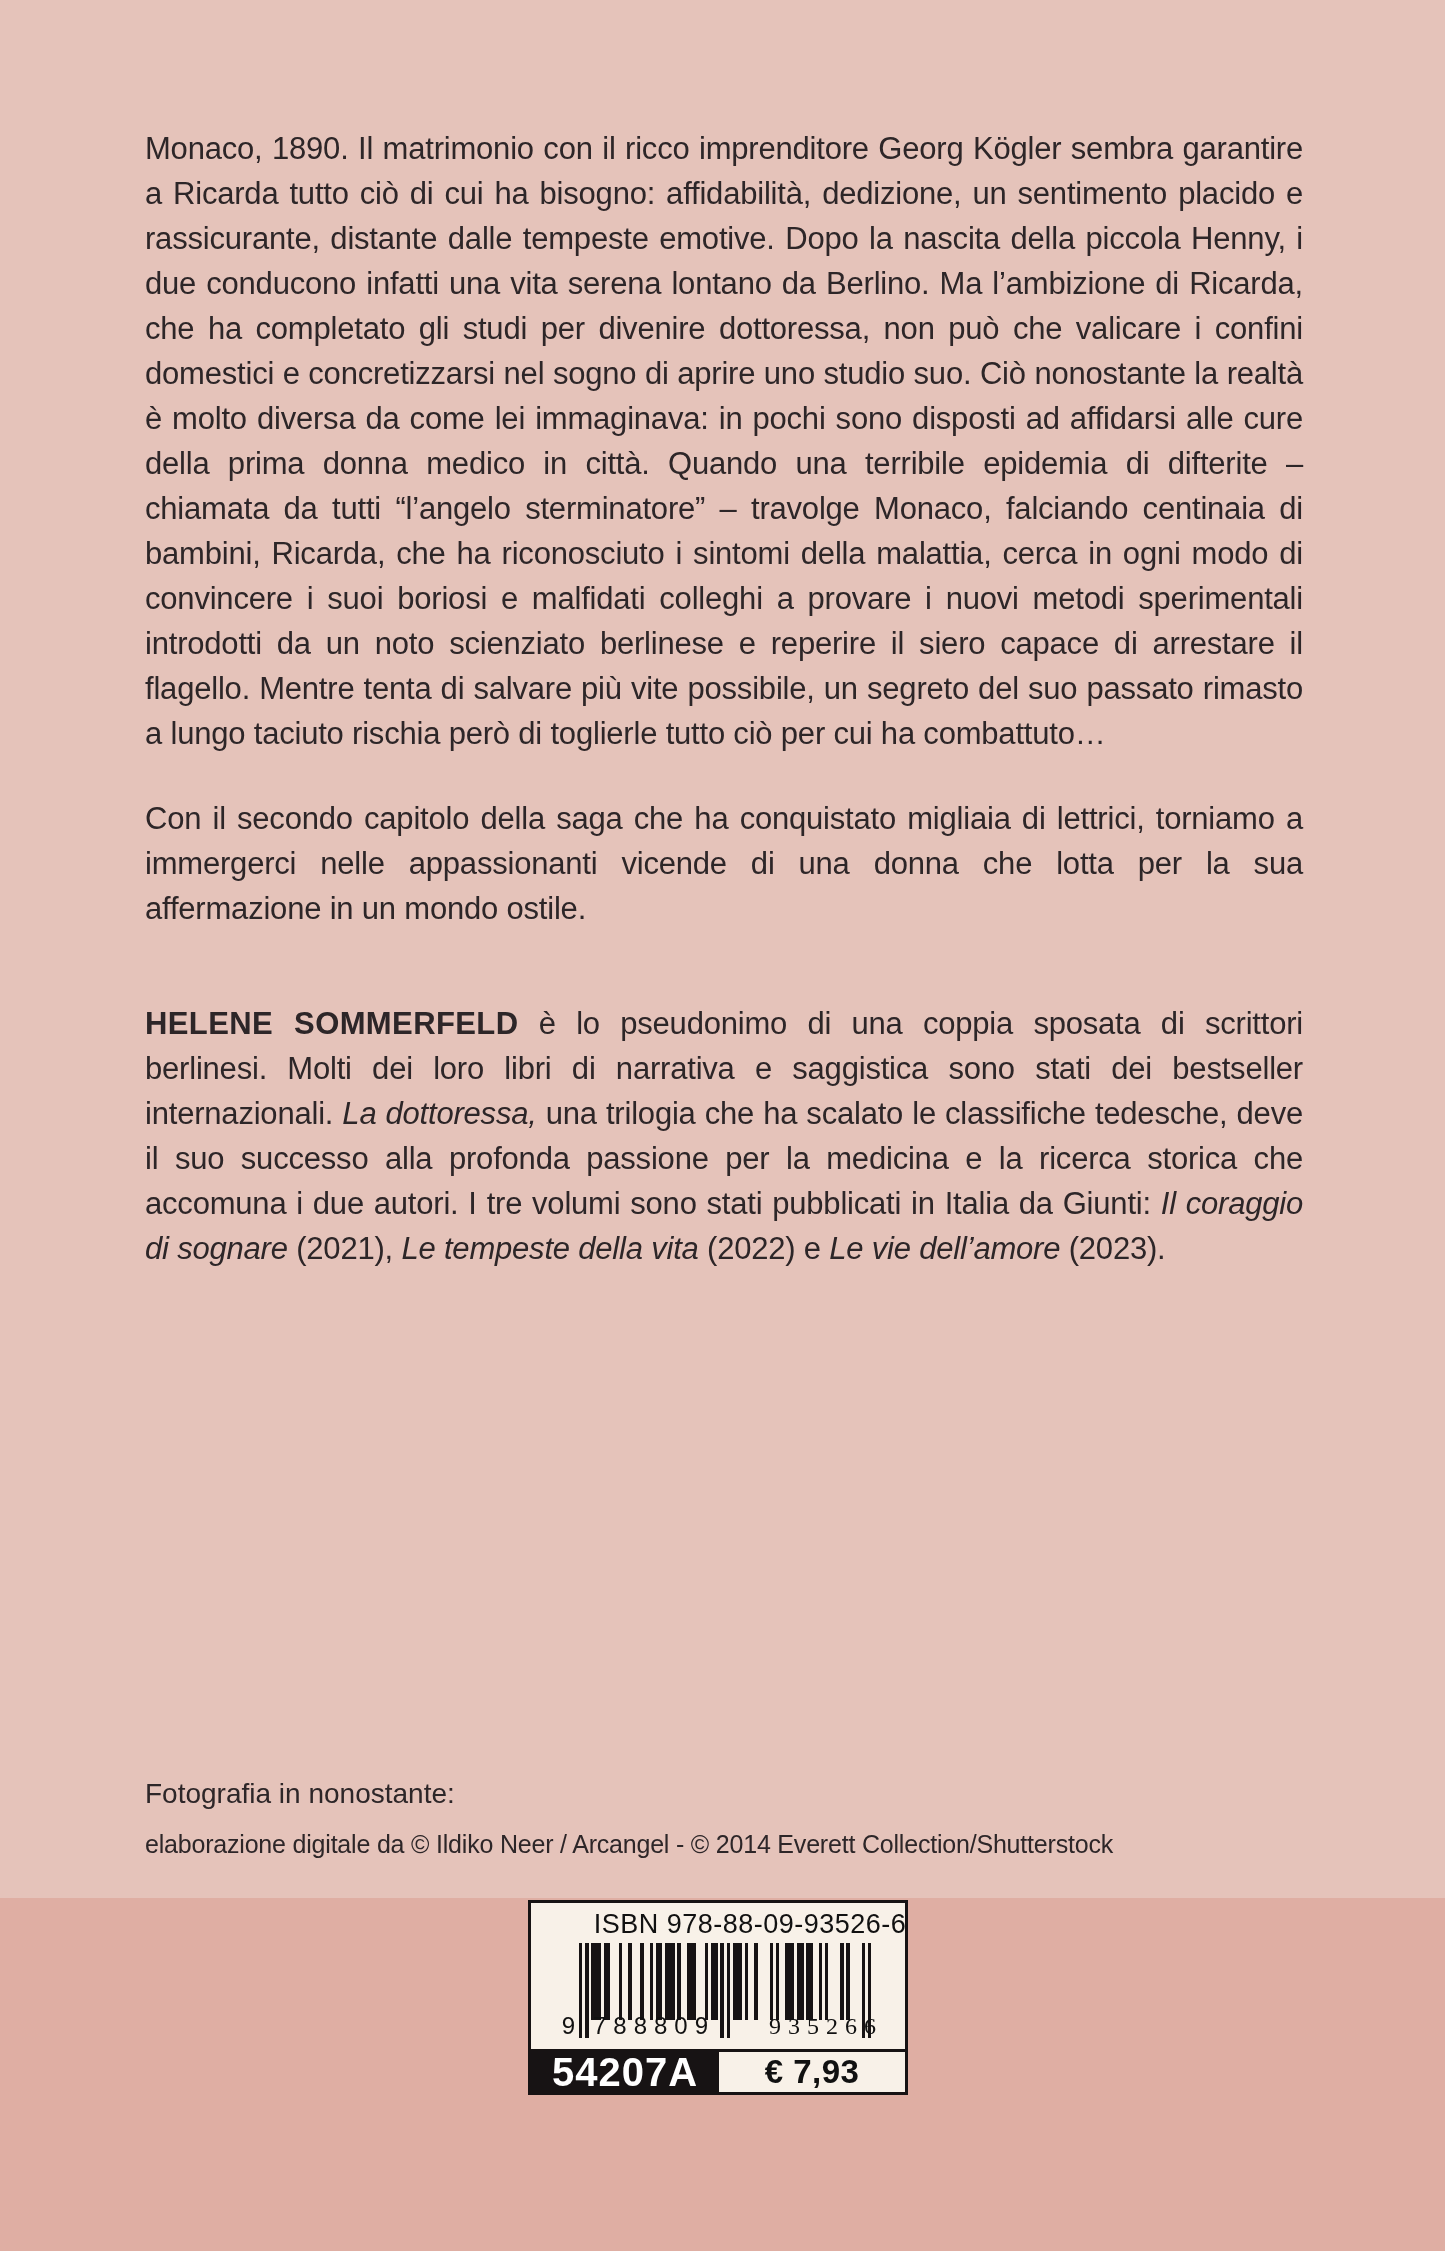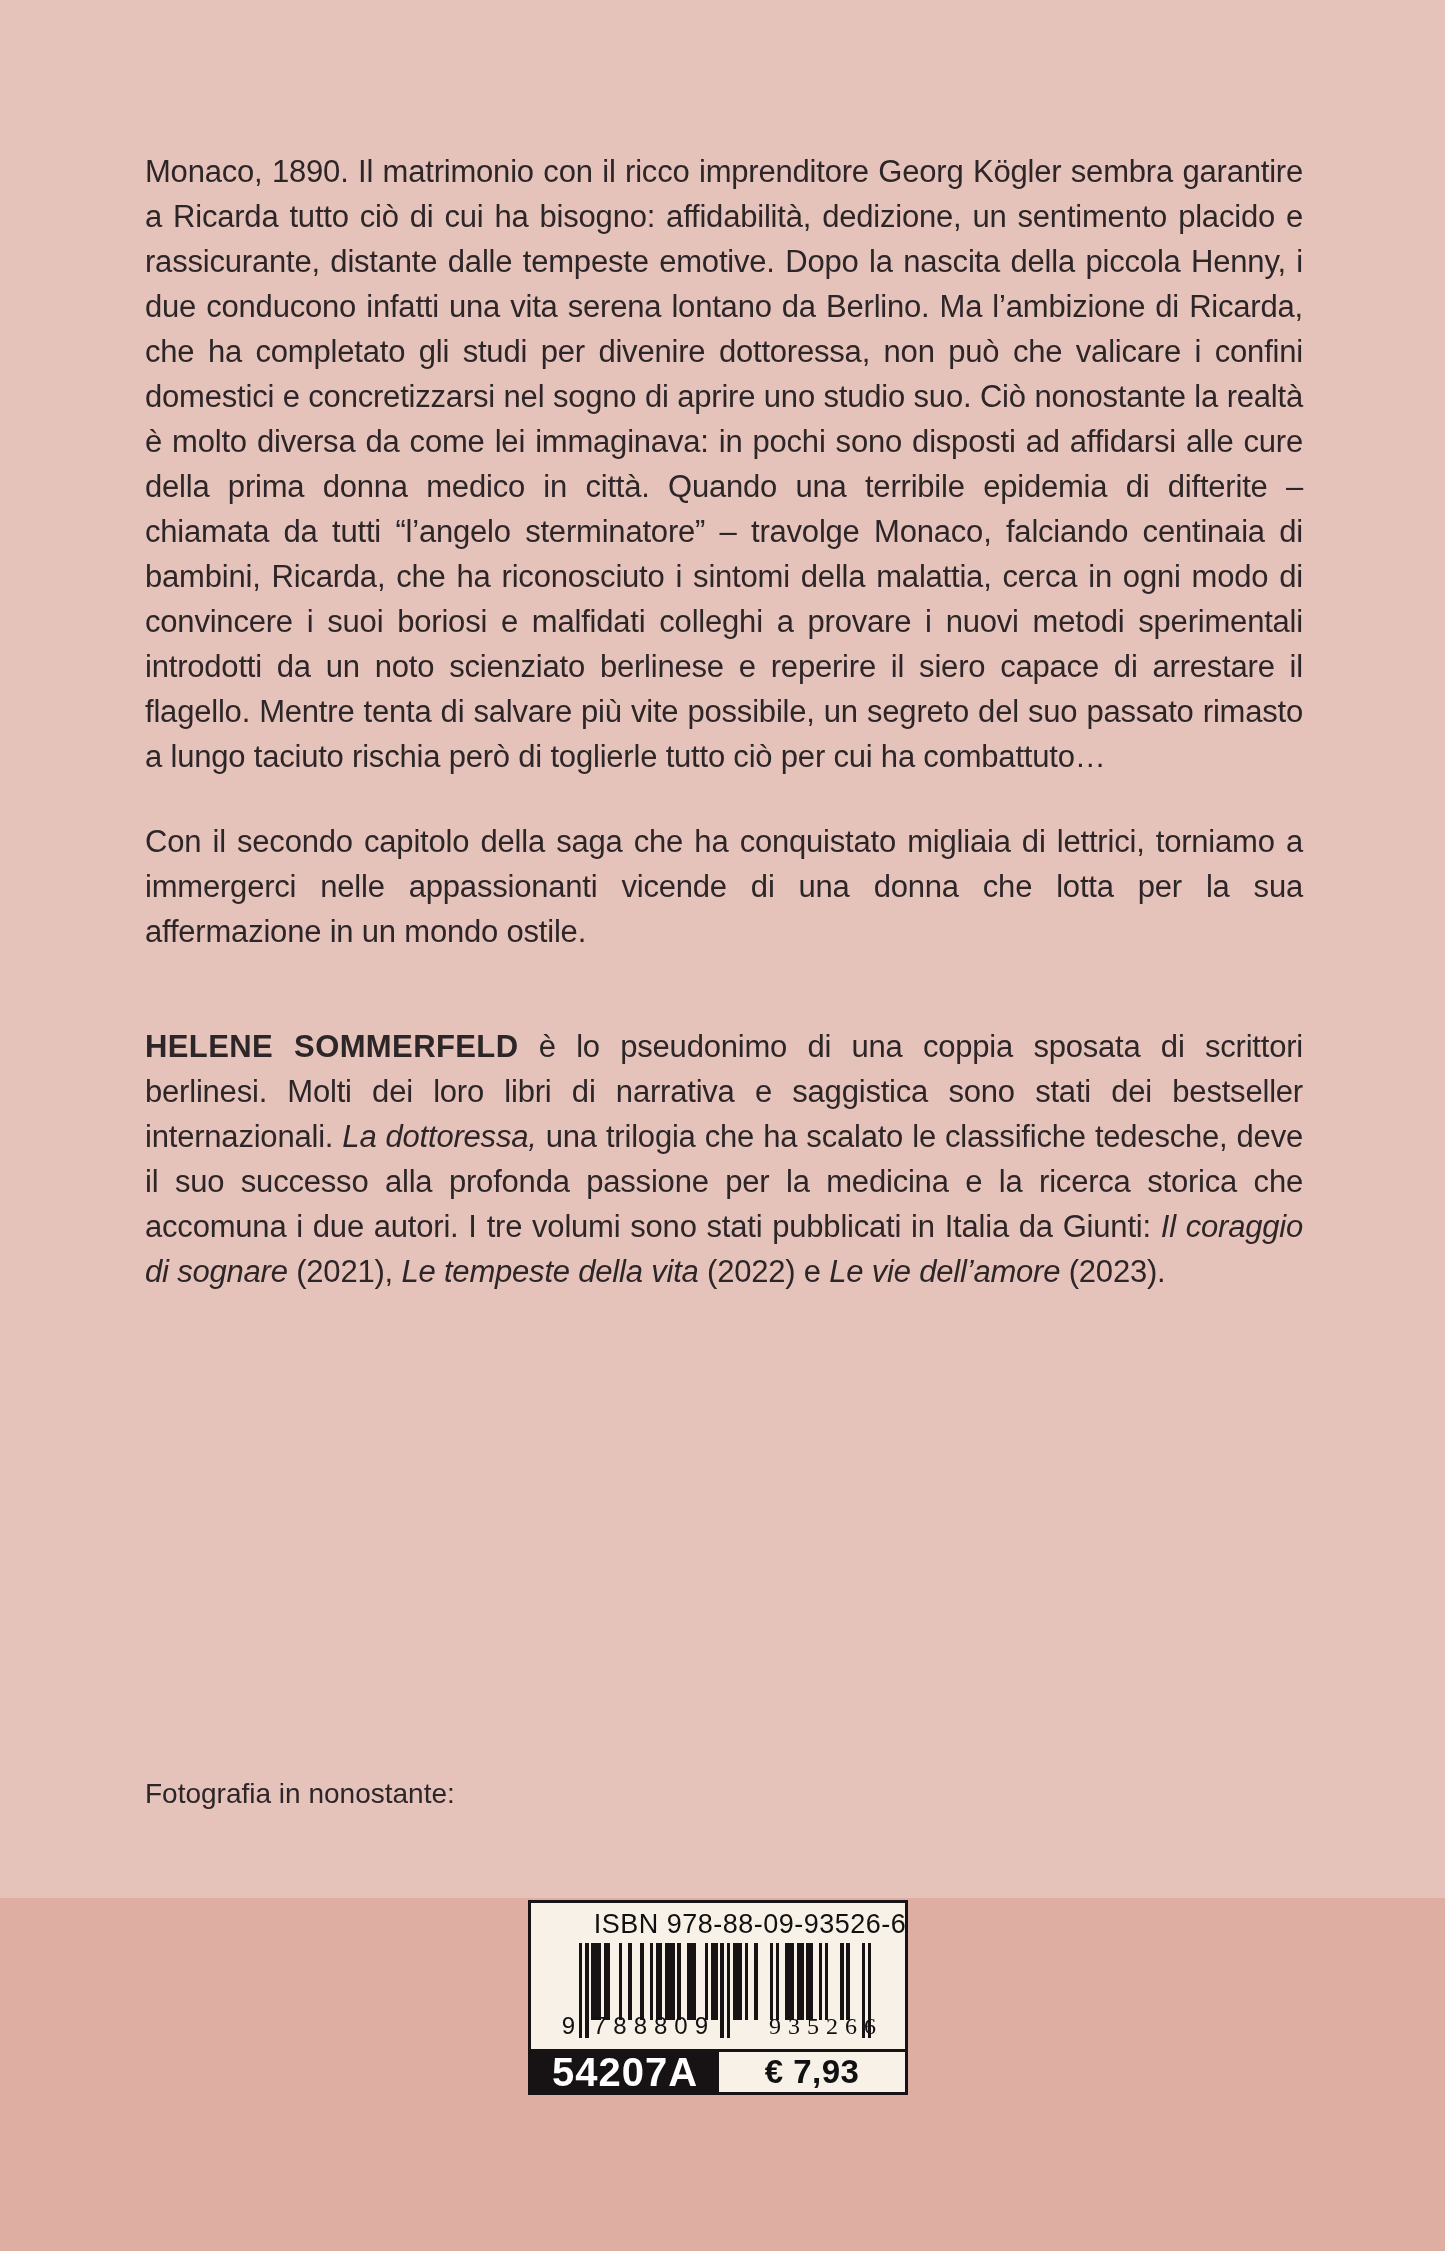--- a/index.html
+++ b/index.html
@@ -13,21 +13,21 @@
   .page{
     position:relative;width:1445px;height:2251px;overflow:hidden;
     background:var(--bg-top);
     font-family:"Liberation Sans",sans-serif;color:var(--ink);
   }
   .bottom-strip{
     position:absolute;left:0;top:1898px;width:1445px;height:353px;
     background:var(--bg-bottom);
   }
   .copy{
-    position:absolute;left:145px;top:149px;width:1158px;
+    position:absolute;left:145px;top:126px;width:1158px;
     font-size:31px;line-height:45px;text-align:justify;
     letter-spacing:-0.2px;hyphens:auto;-webkit-hyphens:auto;
   }
   .copy p{margin:0;}
   .copy p.synopsis-2{margin-top:40px;}
   .copy p.bio{margin-top:70px;}
   .seg-caps{font-weight:700;letter-spacing:0.4px;}
   .seg-italic{font-style:italic;}
   .credits{
     position:absolute;left:145px;top:1775px;width:1250px;
@@ -75,20 +75,21 @@
   <div class="bottom-strip"></div>
 
   <div class="copy">
     <p class="synopsis-1">Monaco, 1890. Il matrimonio con il ricco imprenditore Georg Kögler sembra garantire a Ricarda tutto ciò di cui ha bisogno: affidabilità, dedizione, un sentimento placido e rassicurante, distante dalle tempeste emotive. Dopo la nascita della piccola Henny, i due conducono infatti una vita serena lontano da Berlino. Ma l’ambizione di Ricarda, che ha completato gli studi per divenire dottoressa, non può che valicare i confini domestici e concretizzarsi nel sogno di aprire uno studio suo. Ciò nonostante la realtà è molto diversa da come lei immaginava: in pochi sono disposti ad affidarsi alle cure della prima donna medico in città. Quando una terribile epidemia di difterite – chiamata da tutti “l’angelo sterminatore” – travolge Monaco, falciando centinaia di bambini, Ricarda, che ha riconosciuto i sintomi della malattia, cerca in ogni modo di convincere i suoi boriosi e malfidati colleghi a provare i nuovi metodi sperimentali introdotti da un noto scienziato berlinese e reperire il siero capace di arrestare il flagello. Mentre tenta di salvare più vite possibile, un segreto del suo passato rimasto a lungo taciuto rischia però di toglierle tutto ciò per cui ha combattuto…</p>
     <p class="synopsis-2">Con il secondo capitolo della saga che ha conquistato migliaia di lettrici, torniamo a immergerci nelle appassionanti vicende di una donna che lotta per la sua affermazione in un mondo ostile.</p>
     <p class="bio"><span class="seg-caps">HELENE SOMMERFELD</span><span> è lo pseudonimo di una coppia sposata di scrittori berlinesi. Molti dei loro libri di narrativa e saggistica sono stati dei bestseller internazionali. </span><span class="seg-italic">La dottoressa,</span><span> una trilogia che ha scalato le classifiche tedesche, deve il suo successo alla profonda passione per la medicina e la ricerca storica che accomuna i due autori. I tre volumi sono stati pubblicati in Italia da Giunti: </span><span class="seg-italic">Il coraggio di sognare</span><span> (2021), </span><span class="seg-italic">Le tempeste della vita</span><span> (2022) e </span><span class="seg-italic">Le vie dell’amore</span><span> (2023).</span></p>
   </div>
 
   <div class="credits">
     <p class="line1">Fotografia in nonostante:</p>
+    <p class="line2">elaborazione digitale da © Ildiko Neer / Arcangel - © 2014 Everett Collection/Shutterstock</p>
   </div>
 
   <div class="barcode-panel">
     <div class="isbn-label">ISBN 978-88-09-93526-6</div>
     <div class="bars"><svg width="292" height="95" viewBox="0 0 292 95" shape-rendering="crispEdges">
           <rect x="0.00" y="0" width="3.37" height="95" fill="var(--bar-ink)"></rect>
           <rect x="6.15" y="0" width="3.37" height="95" fill="var(--bar-ink)"></rect>
           <rect x="12.29" y="0" width="3.37" height="77" fill="var(--bar-ink)"></rect>
           <rect x="15.37" y="0" width="3.37" height="77" fill="var(--bar-ink)"></rect>
           <rect x="18.44" y="0" width="3.37" height="77" fill="var(--bar-ink)"></rect>

